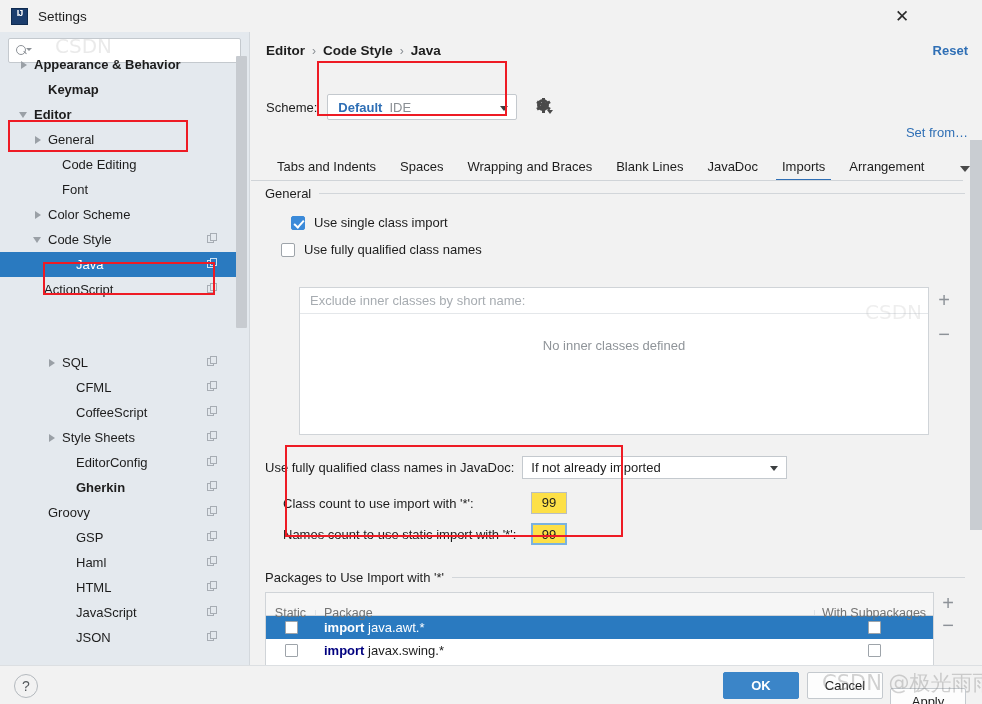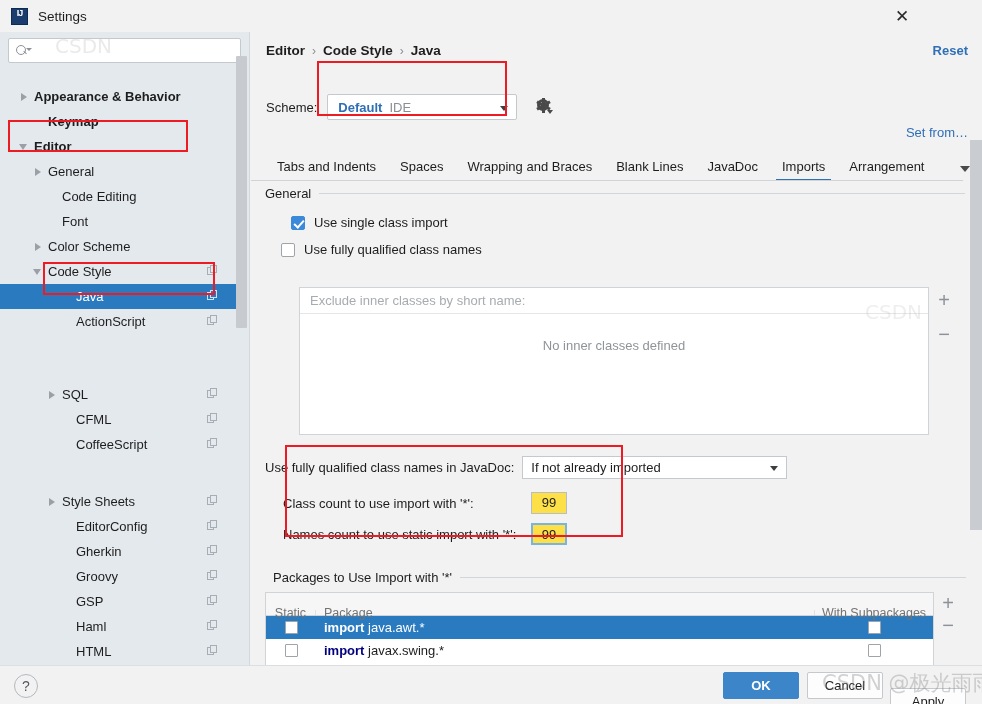--- a/index.html
+++ b/index.html
@@ -60,21 +60,21 @@
   .magnifier::after {
     content: ""; position: absolute; left: 7px; top: 7px;
     width: 4px; height: 1.2px; background: #8d9298; transform: rotate(45deg);
   }
   .magnifier .mcaret {
     position: absolute; left: 10px; top: 3px;
     border-left: 3px solid transparent; border-right: 3px solid transparent;
     border-top: 3.5px solid #8d9298;
   }
 
-  .tree { position: absolute; left: 0; top: 52px; width: 242px; height: 595px; overflow: hidden; }
+  .tree { position: absolute; left: 0; top: 20px; width: 242px; height: 595px; overflow: hidden; }
   .tree-row {
     position: relative; height: 25px; display: flex; align-items: center;
     padding-left: 8px; cursor: pointer; font-size: 13px; white-space: nowrap;
   }
   .tree-row.selected { background: #2a7ac0; color: #ffffff; }
   .tree-row .twisty {
     width: 14px; height: 14px; flex: none; position: relative;
   }
   .tree-row .twisty.closed::after {
     content: ""; position: absolute; left: 3px; top: 3px;
@@ -356,21 +356,21 @@
           </span>
         </div>
         <div class="tree-row selected" style="padding-left: 60px;">
           <span class="twisty"></span>
           <span class="lbl">Java</span>
           <span class="copy-icon">
             <i class="b1"></i>
             <i class="b2"></i>
           </span>
         </div>
-        <div class="tree-row" style="padding-left: 60px;">
+        <div class="tree-row" style="padding-left: 28px;">
           <span class="twisty"></span>
           <span class="lbl">ActionScript</span>
           <span class="copy-icon">
             <i class="b1"></i>
             <i class="b2"></i>
           </span>
         </div>
         <div class="tree-row" style="padding-left: 46px; margin-top: 48px;">
           <span class="twisty closed"></span>
           <span class="lbl">SQL</span>
@@ -388,45 +388,45 @@
           </span>
         </div>
         <div class="tree-row" style="padding-left: 60px;">
           <span class="twisty"></span>
           <span class="lbl">CoffeeScript</span>
           <span class="copy-icon">
             <i class="b1"></i>
             <i class="b2"></i>
           </span>
         </div>
-        <div class="tree-row" style="padding-left: 46px; margin-top: 32px;">
+        <div class="tree-row" style="padding-left: 46px;">
           <span class="twisty closed"></span>
           <span class="lbl">Style Sheets</span>
           <span class="copy-icon">
             <i class="b1"></i>
             <i class="b2"></i>
           </span>
         </div>
         <div class="tree-row" style="padding-left: 60px;">
           <span class="twisty"></span>
           <span class="lbl">EditorConfig</span>
           <span class="copy-icon">
             <i class="b1"></i>
             <i class="b2"></i>
           </span>
         </div>
-        <div class="tree-row" style="padding-left: 60px;">
+        <div class="tree-row" style="padding-left: 60px; font-weight: bold;">
           <span class="twisty"></span>
           <span class="lbl">Gherkin</span>
           <span class="copy-icon">
             <i class="b1"></i>
             <i class="b2"></i>
           </span>
         </div>
-        <div class="tree-row" style="padding-left: 60px;">
+        <div class="tree-row" style="padding-left: 32px;">
           <span class="twisty"></span>
           <span class="lbl">Groovy</span>
           <span class="copy-icon">
             <i class="b1"></i>
             <i class="b2"></i>
           </span>
         </div>
         <div class="tree-row" style="padding-left: 60px;">
           <span class="twisty"></span>
           <span class="lbl">GSP</span>
@@ -566,21 +566,21 @@
 
       <div class="numrow" style="left:32px; top:310px;">
         <span class="numlabel" style="width:248px;">Class count to use import with '*':</span>
         <div class="numfield">99</div>
       </div>
       <div class="numrow" style="left:32px; top:341px;">
         <span class="numlabel" style="width:248px;">Names count to use static import with '*':</span>
         <div class="numfield focused">99</div>
       </div>
 
-      <div class="group-head" style="left:14px; top:388px; width:700px;margin-left:8px;">
+      <div class="group-head" style="left:14px; top:388px; width:700px;">
         <span>Packages to Use Import with '*'</span>
         <span class="rule" style="flex:1;"></span>
       </div>
 
       <div class="tablebox">
         <div class="thead">
           <div class="th c1">Static</div>
           <div class="th c2">Package</div>
           <div class="th c3">With Subpackages</div>
         </div>

